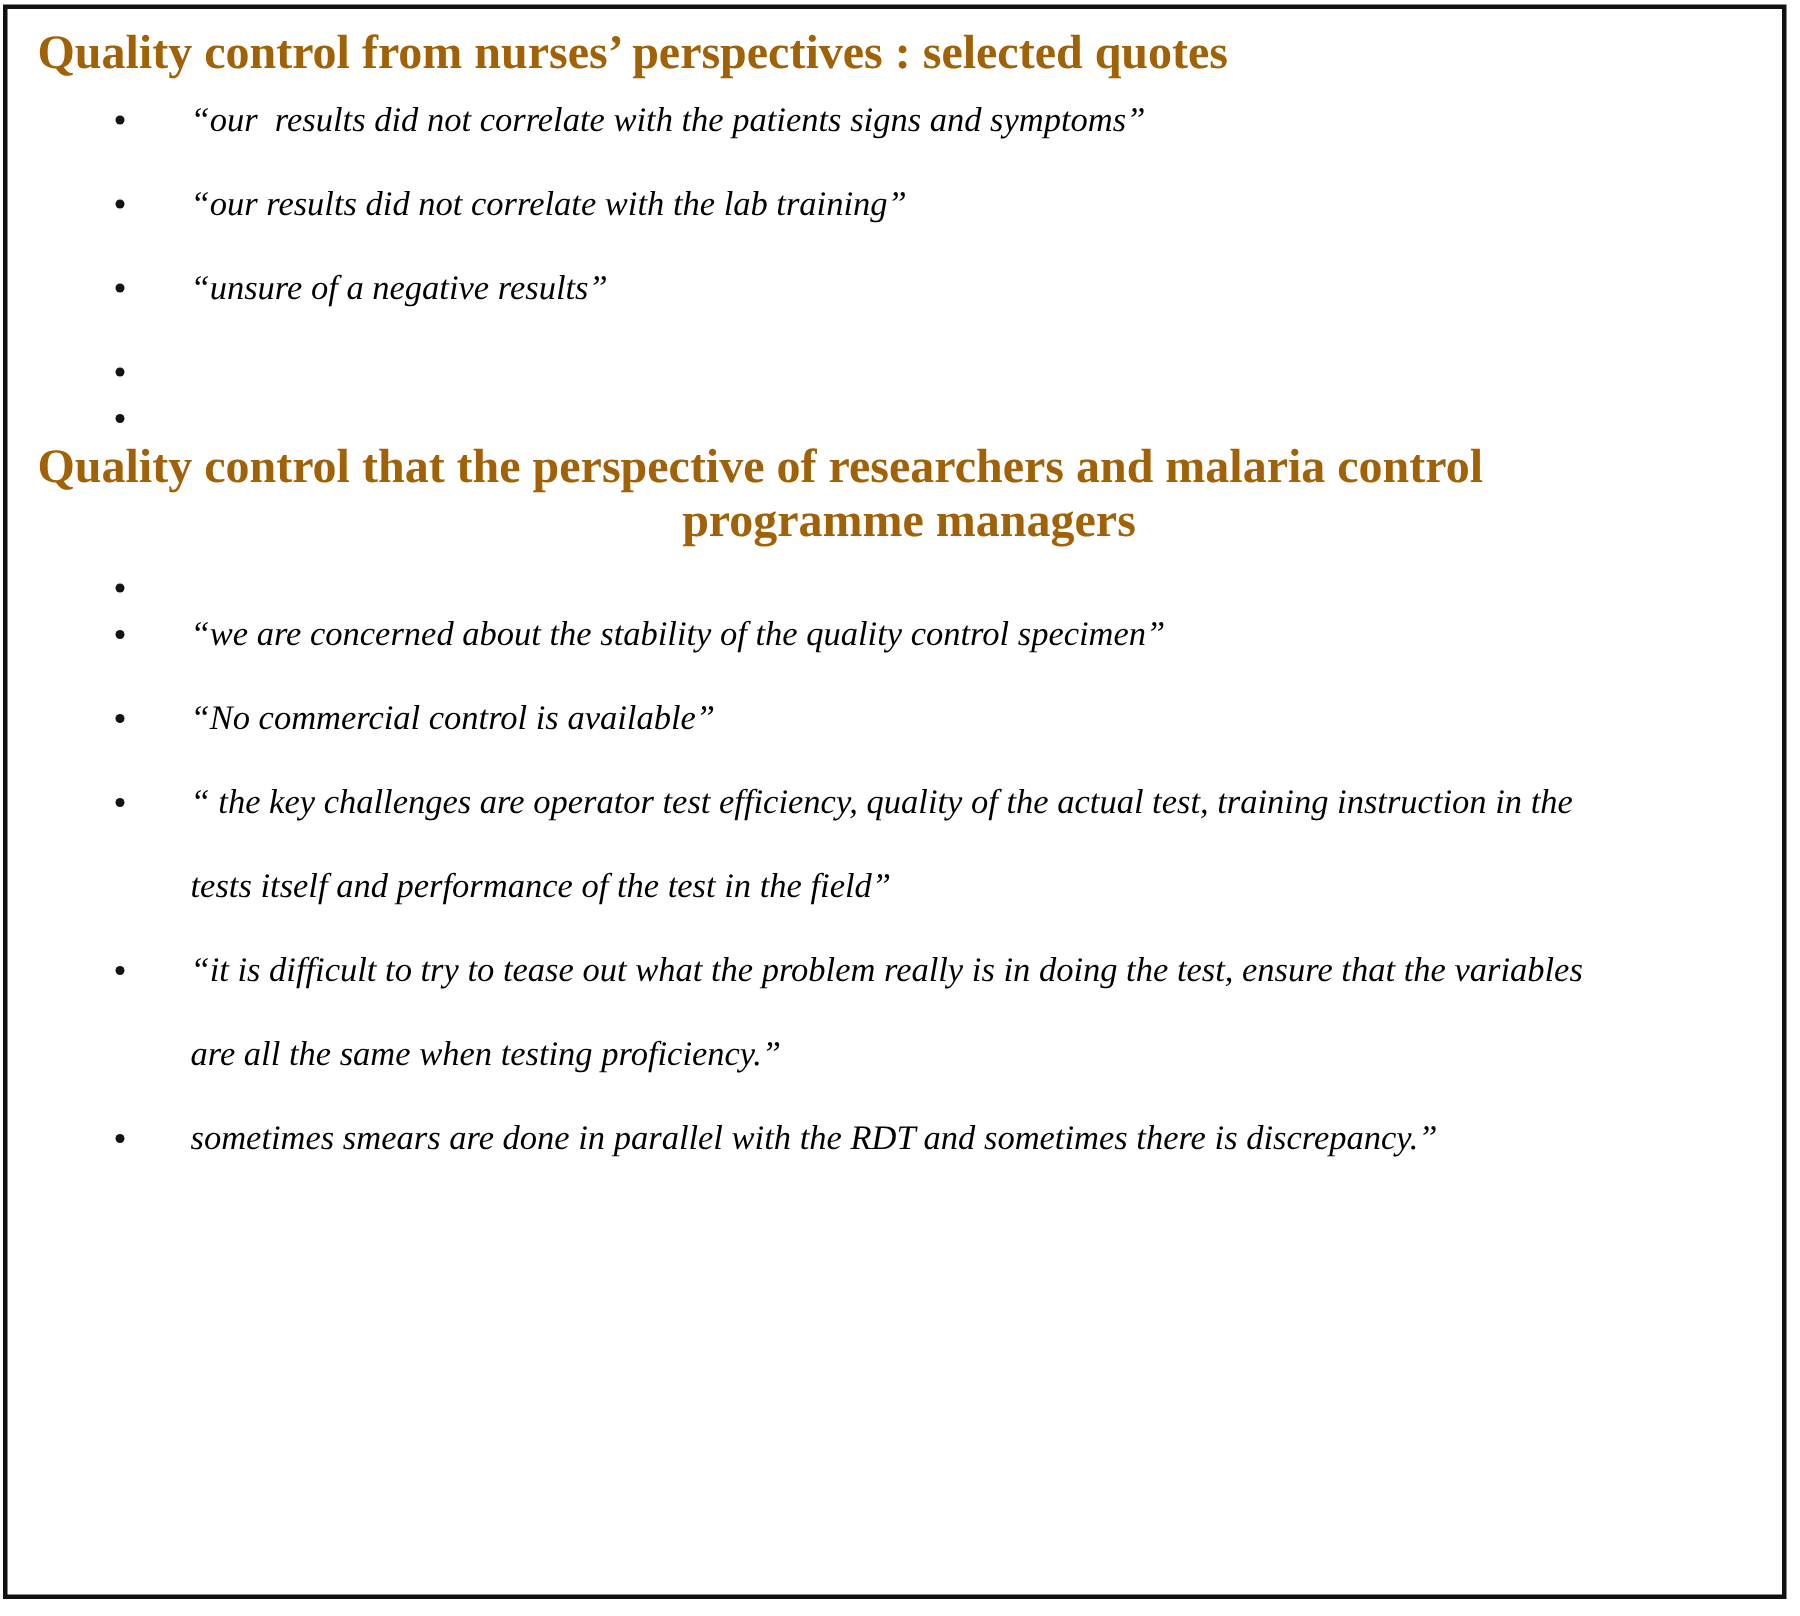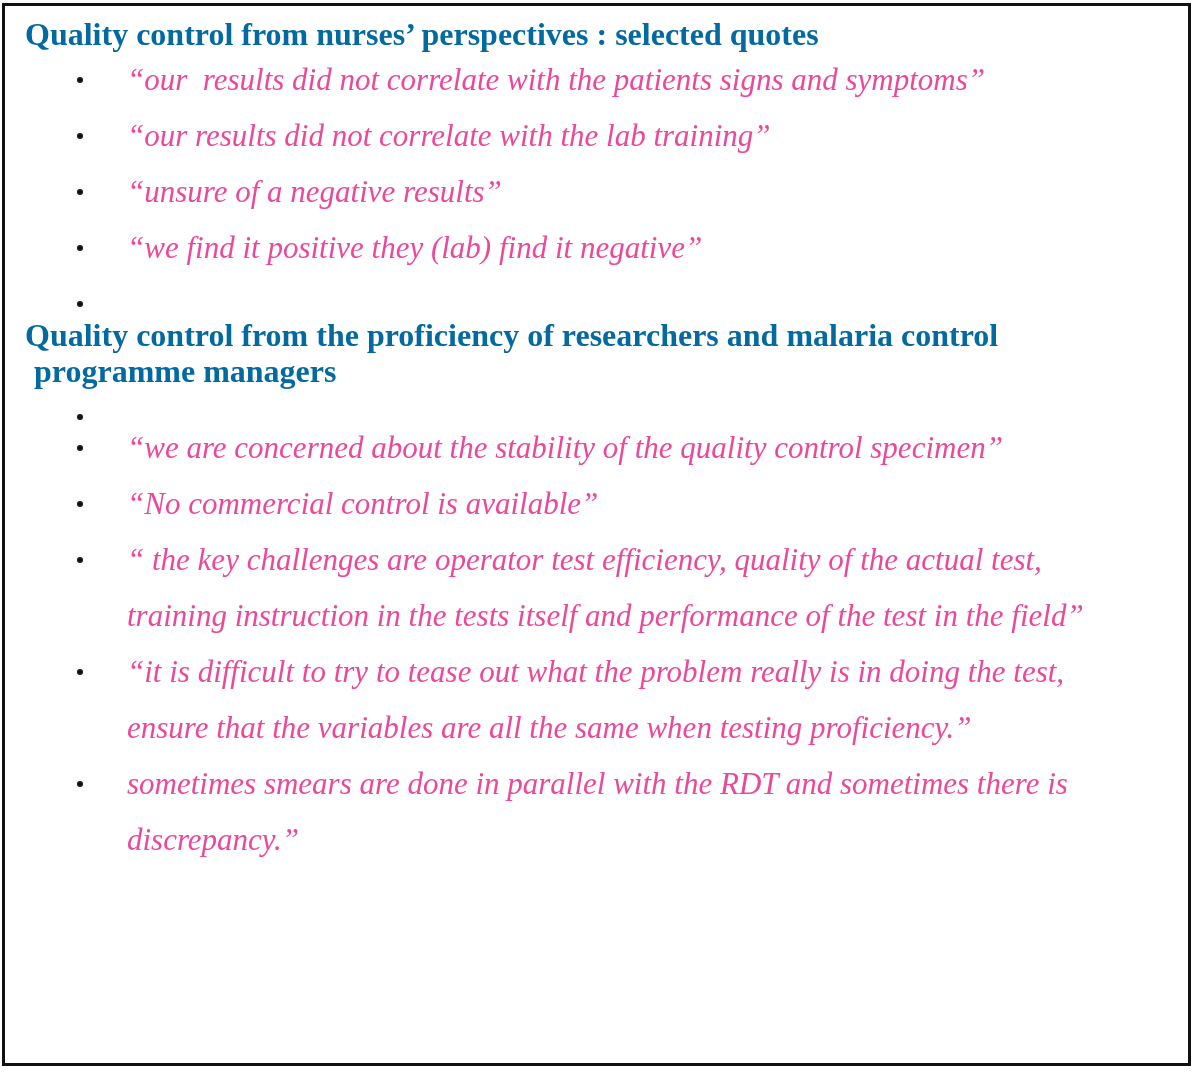--- a/index.html
+++ b/index.html
@@ -15,23 +15,23 @@
     top: 3px; left: 2px; right: 9px; bottom: 11px;
     border: 3px solid #111111;
     background: #ffffff;
     padding: 10px 10px 0 20px;
   }
   .section-heading {
     font-weight: bold;
     font-size: 32px;
     line-height: 36px;
     white-space: nowrap;
-    color: #0369a1;
+    color: #a16207;
   }
-  .heading-line2 { padding-left: 9px; }
+  .heading-line2 { padding-left: 9px; text-align: center; }
   .sec1-heading { margin-top: 0; }
   .sec2-heading { margin-top: 10px; }
   ul.quote-list {
     list-style: none;
     margin: 0;
   }
   .sec1-list { margin-top: 12px; }
   .sec2-list { margin-top: 2px; }
   li.quote {
     display: flex;
@@ -42,24 +42,24 @@
     width: 6px; height: 6px;
     border-radius: 50%;
     background: #141414;
     margin-left: 52px;
     margin-top: 25px;
   }
   .qtext {
     margin-left: 44px;
     width: 960px;
     font-style: italic;
-    font-size: 31px;
+    font-size: 23px;
     line-height: 56px;
     white-space: pre-wrap;
-    color: #ec4899;
+    color: #000000;
   }
 </style>
 </head>
 <body>
 
 <div class="figure-box">
 
   <div class="section-heading sec1-heading">
     <div>Quality control from nurses’ perspectives : selected quotes</div>
   </div>
@@ -72,29 +72,28 @@
     <li class="quote">
       <span class="dot"></span>
       <span class="qtext">“our results did not correlate with the lab training”</span>
     </li>
     <li class="quote">
       <span class="dot"></span>
       <span class="qtext">“unsure of a negative results”</span>
     </li>
     <li class="quote">
       <span class="dot"></span>
-      <span class="qtext">“we find it positive they (lab) find it negative”</span>
     </li>
     <li class="quote">
       <span class="dot"></span>
     </li>
   </ul>
 
   <div class="section-heading sec2-heading">
-    <div>Quality control from the proficiency of researchers and malaria control</div>
+    <div>Quality control that the perspective of researchers and malaria control</div>
     <div class="heading-line2">programme managers</div>
   </div>
 
   <ul class="quote-list sec2-list">
     <li class="quote">
       <span class="dot"></span>
     </li>
     <li class="quote">
       <span class="dot"></span>
       <span class="qtext">“we are concerned about the stability of the quality control specimen”</span>

